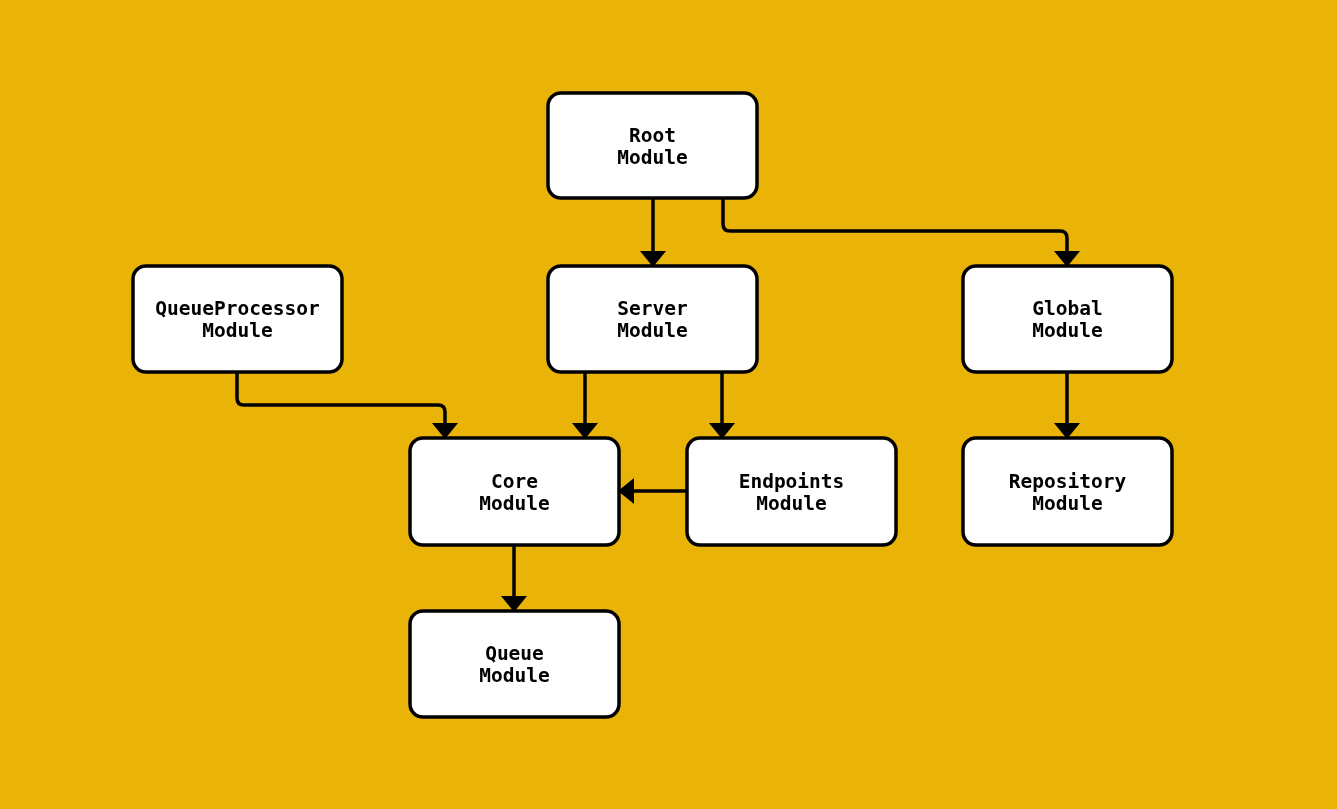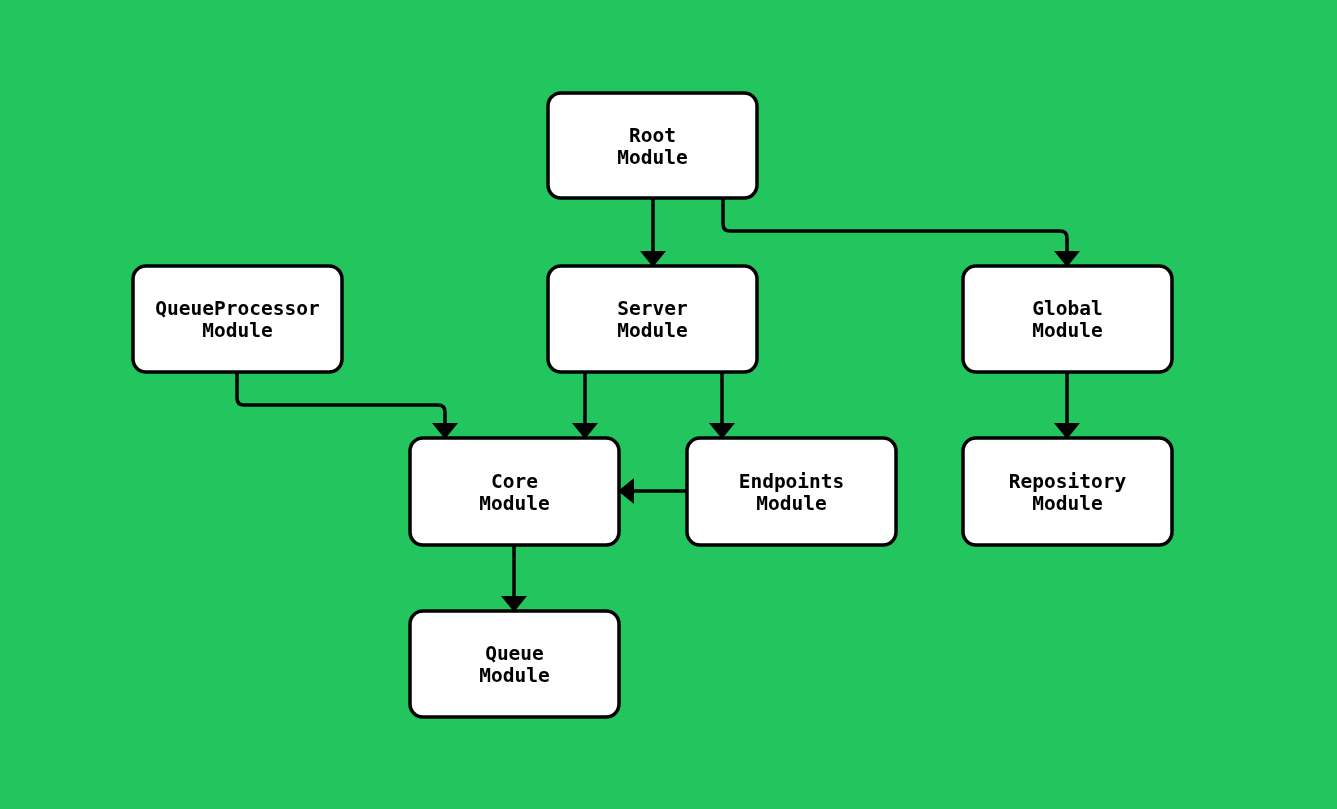--- a/index.html
+++ b/index.html
@@ -8,21 +8,21 @@
     background: #ffffff;
     width: 1337px;
     height: 809px;
     overflow: hidden;
     font-family: "DejaVu Sans Mono", monospace;
   }
   #diagram-wrap {
     position: relative;
     width: 1337px;
     height: 809px;
-    background: #22c55e;
+    background: #eab308;
   }
   svg { display: block; }
   .node-rect {
     fill: #ffffff;
     stroke: #000000;
     stroke-width: 3.5px;
   }
   .edge-path {
     fill: none;
     stroke: #000000;

